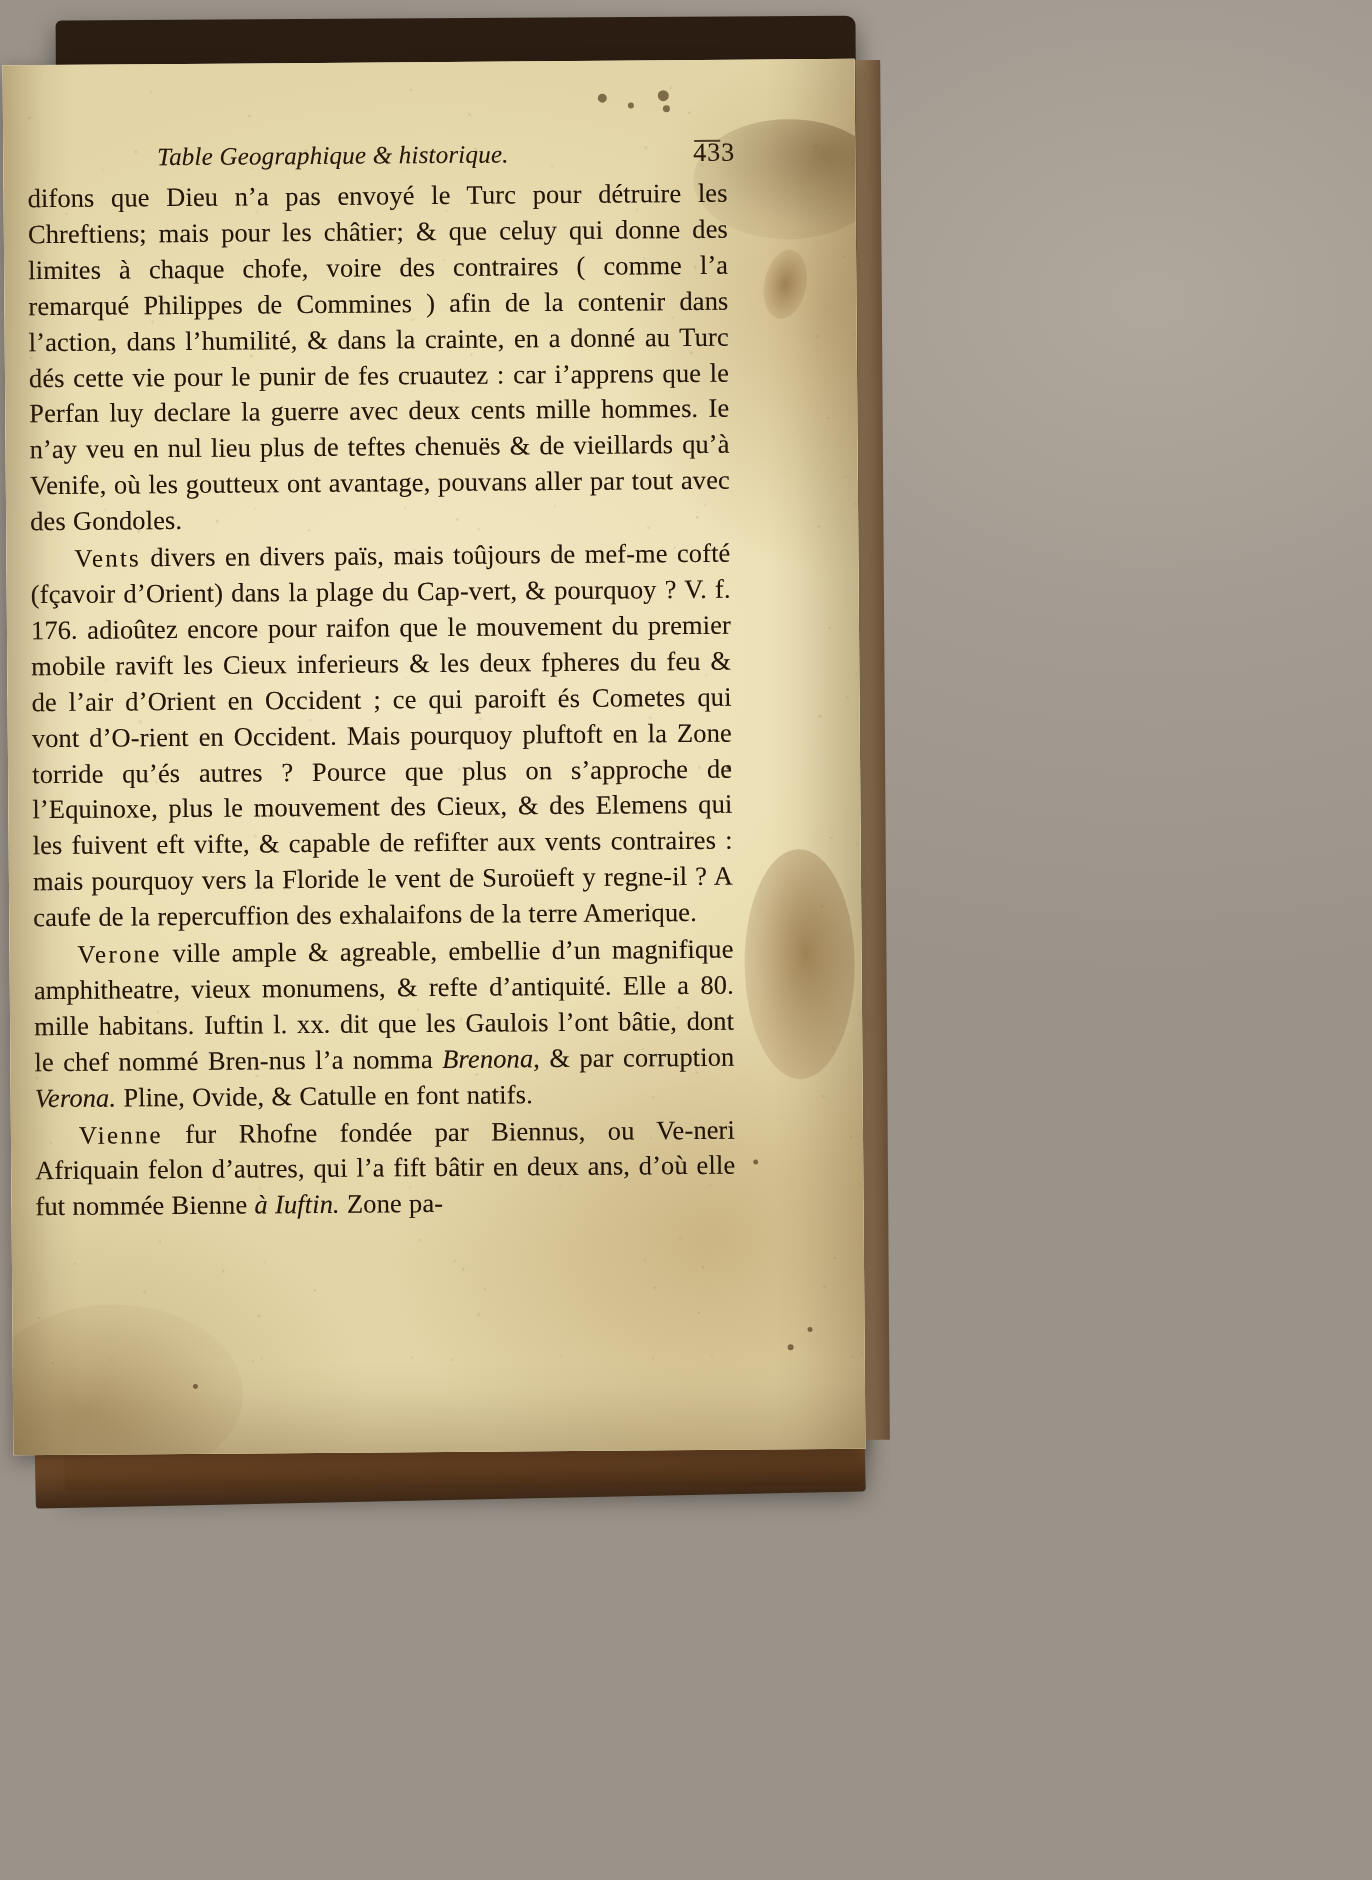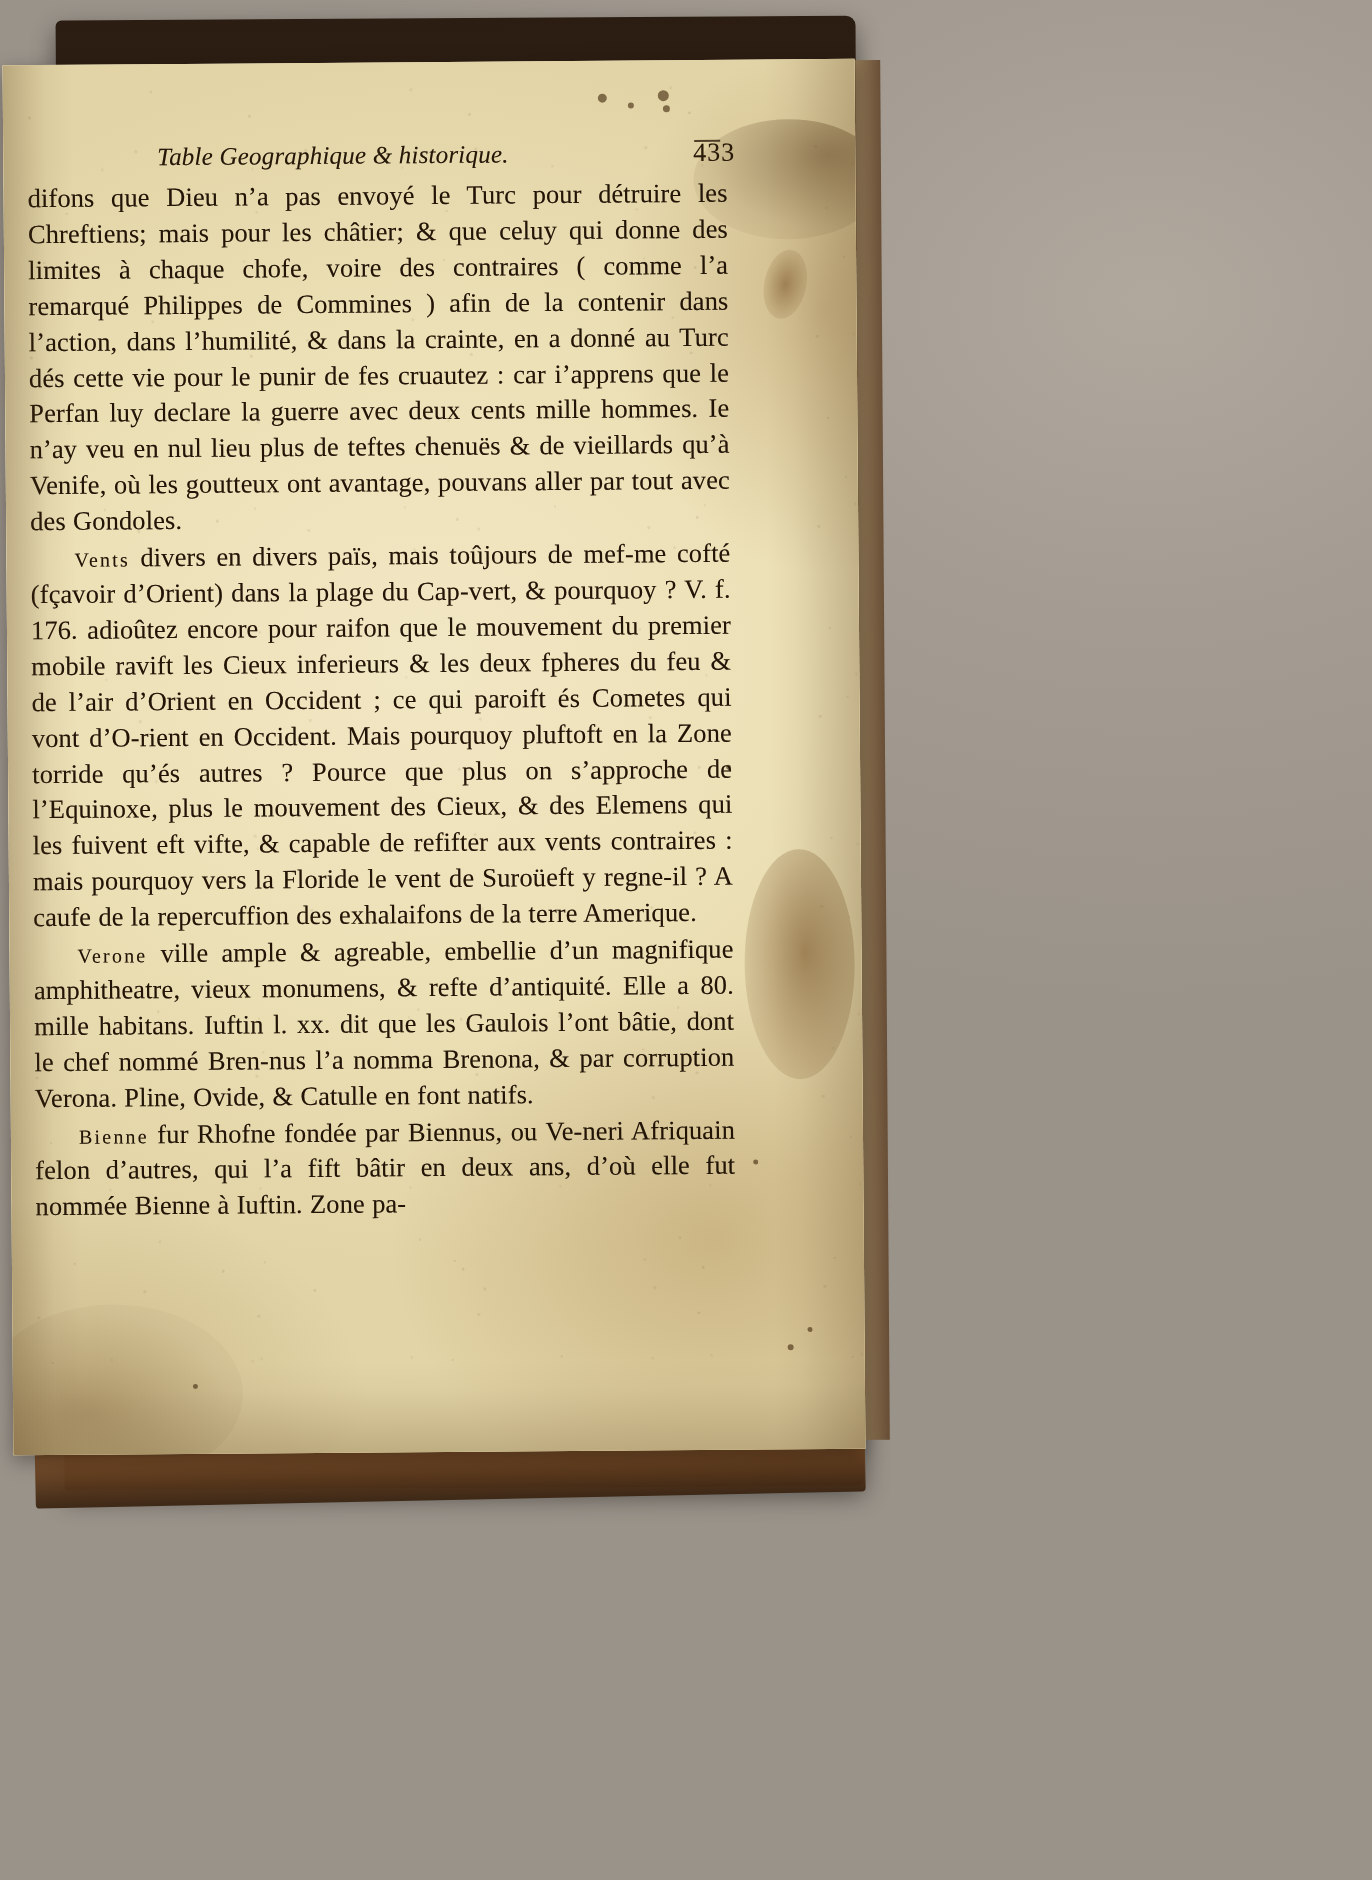--- a/index.html
+++ b/index.html
@@ -154,22 +154,22 @@
     font-size: 26.5px;
     line-height: 1.355;
     text-align: justify;
     text-justify: inter-word;
     letter-spacing: 0.1px;
     word-spacing: 0.5px;
     color: #221507;
   }
   p.para + p.para { margin-top: 1px; }
   p.indent { text-indent: 44px; }
-  .smallcaps { font-size: 20px; letter-spacing: 2.2px; margin-top: 17px; }
-  .it { }
+  .smallcaps { font-size: 25px; letter-spacing: 2.2px; margin-top: 17px; }
+  .it { font-style: italic; }
 
   
   #textblock { text-shadow: 0 0 0.6px rgba(40,24,8,0.35); }
 
   
   #gutter-shade {
     position: absolute; left: 0; top: 0; width: 70px; height: 100%;
     background: linear-gradient(90deg, rgba(90,62,28,0.30) 0%, rgba(90,62,28,0.06) 60%, rgba(90,62,28,0) 100%);
     pointer-events: none;
   }
@@ -224,21 +224,21 @@
 
       <p class="para indent">
         <span class="smallcaps">Vents</span><span> divers en divers païs, mais toûjours de mef-me cofté (fçavoir d’Orient) dans la plage du Cap-vert, &amp; pourquoy ? V. f. 176. adioûtez encore pour raifon que le mouvement du premier mobile ravift les Cieux inferieurs &amp; les deux fpheres du feu &amp; de l’air d’Orient en Occident ; ce qui paroift és Cometes qui vont d’O-rient en Occident. Mais pourquoy pluftoft en la Zone torride qu’és autres ? Pource que plus on s’approche de l’Equinoxe, plus le mouvement des Cieux, &amp; des Elemens qui les fuivent eft vifte, &amp; capable de refifter aux vents contraires : mais pourquoy vers la Floride le vent de Suroüeft y regne-il ? A caufe de la repercuffion des exhalaifons de la terre Amerique.</span>
       </p>
 
       <p class="para indent">
         <span class="smallcaps">Verone</span><span> ville ample &amp; agreable, embellie d’un magnifique amphitheatre, vieux monumens, &amp; refte d’antiquité. Elle a 80. mille habitans. Iuftin l. xx. dit que les Gaulois l’ont bâtie, dont le chef nommé Bren-nus l’a nomma </span><span class="it">Brenona</span><span>, &amp; par corruption </span><span class="it">Verona.</span><span> Pline, Ovide, &amp; Catulle en font natifs.</span>
       </p>
 
       <p class="para indent">
-        <span class="smallcaps">Bienne</span><span> fur Rhofne fondée par Biennus, ou Ve-neri Afriquain felon d’autres, qui l’a fift bâtir en deux ans, d’où elle fut nommée Bienne </span><span class="it">à Iuftin.</span><span> Zone pa-</span>
+        <span class="smallcaps">Vienne</span><span> fur Rhofne fondée par Biennus, ou Ve-neri Afriquain felon d’autres, qui l’a fift bâtir en deux ans, d’où elle fut nommée Bienne </span><span class="it">à Iuftin.</span><span> Zone pa-</span>
       </p>
 
     </div>
 
     <div id="gutter-shade"></div>
     <div id="edge-shade-right"></div>
     <div id="edge-shade-bottom"></div>
   </div>
 </div>
 

